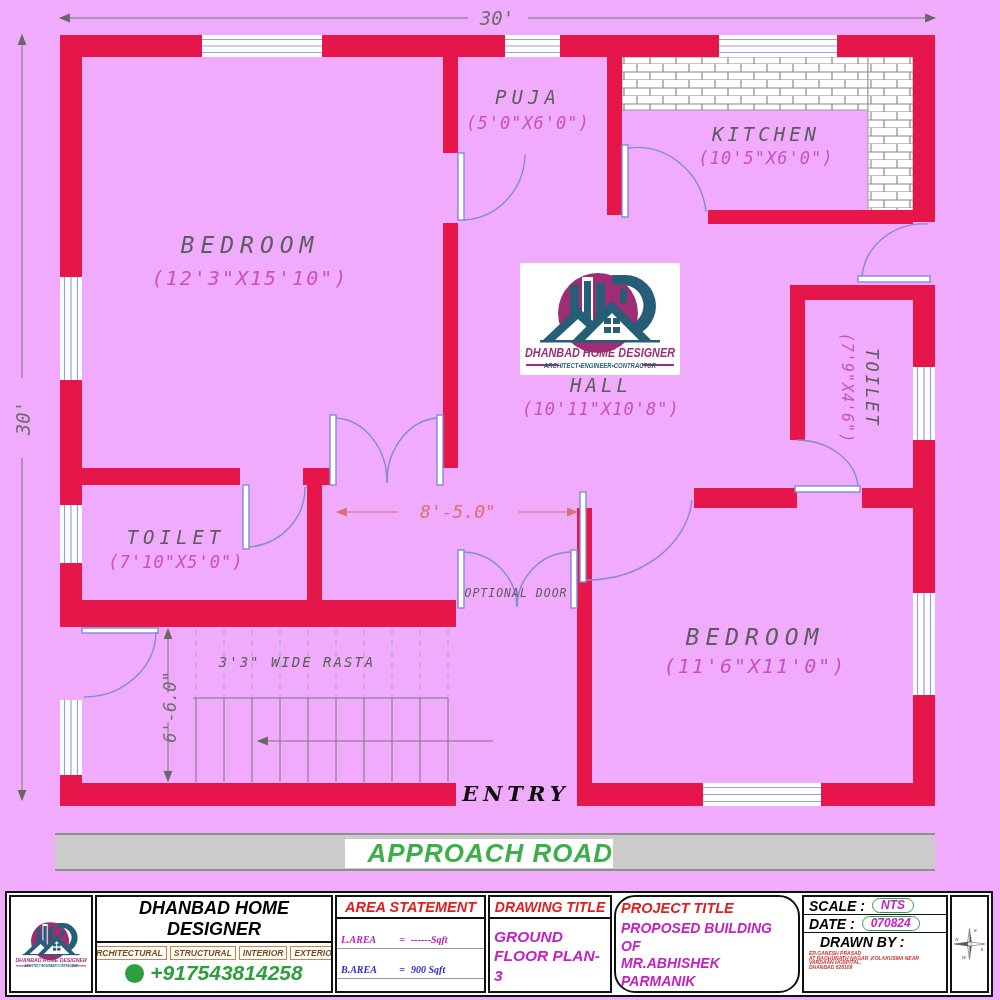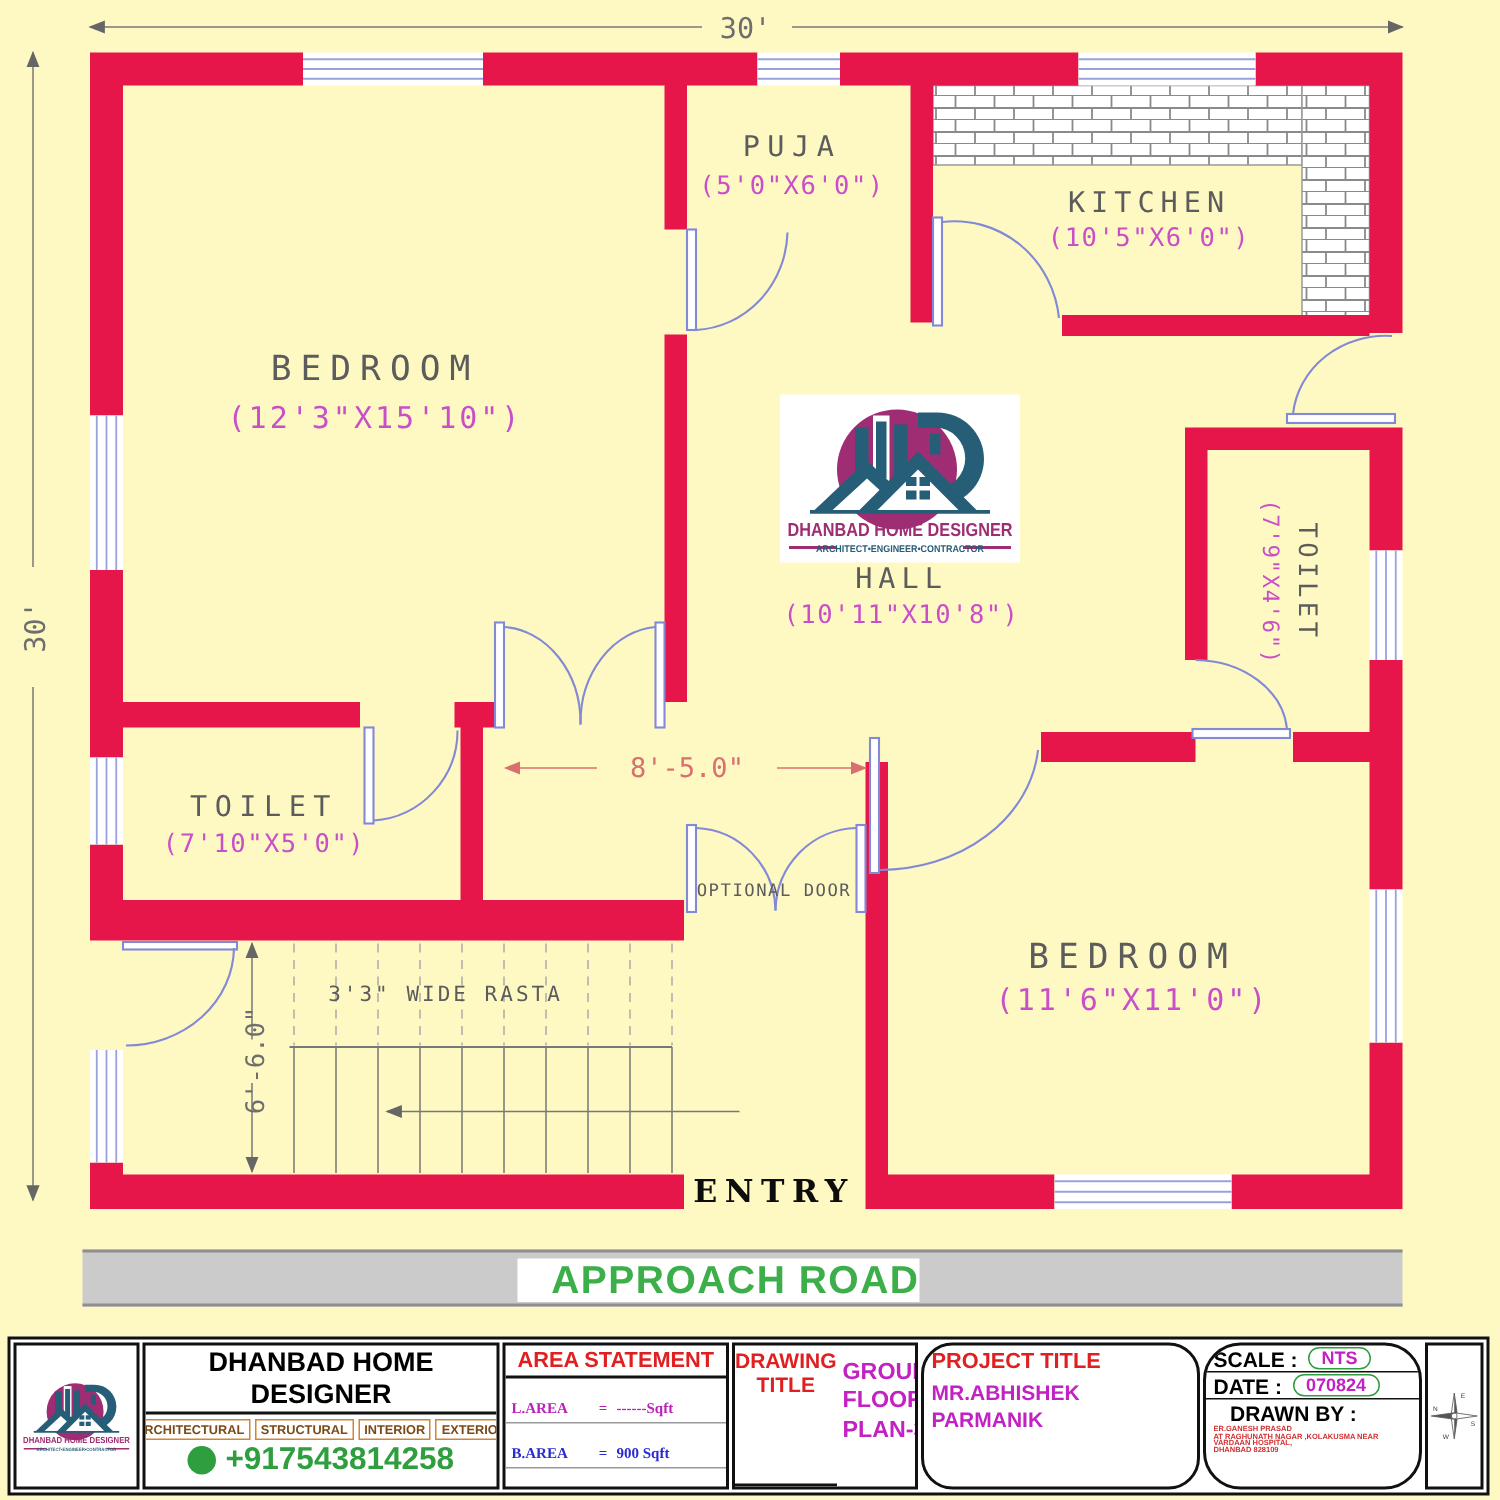--- a/index.html
+++ b/index.html
@@ -1,17 +1,17 @@
 <!DOCTYPE html>
 <html><head>
 <meta charset="utf-8">
 <style>
   html,body{margin:0;padding:0;background:#fff;}
-  .stage{position:relative;width:1000px;height:1000px;background:#fef9c3;overflow:hidden;
-         font-family:"Liberation Sans",sans-serif;}
+  .stage{position:relative;width:1000px;height:1000px;background:#f0abfc;overflow:hidden;
+         font-family:"Liberation Sans",sans-serif;font-style:italic;}
   svg text{user-select:none;}
   .cad{font-family:"DejaVu Sans Mono",monospace;}
   .tmid{text-anchor:middle;}
   .rname{fill:#5c5c5c;}
   .rsize{fill:#c94fc9;}
   .dimtxt{fill:#6e6e6e;}
   .road{position:absolute;left:55px;top:833px;width:880px;height:38px;background:#cbcbcb;
         border-top:2px solid #8f8f8f;border-bottom:2px solid #8f8f8f;box-sizing:border-box;}
   .road-box{position:absolute;left:290px;top:4px;width:268px;height:29px;background:#fff;
             display:flex;align-items:center;justify-content:flex-end;}
@@ -31,27 +31,27 @@
   .wa{width:19px;height:19px;border-radius:50%;background:#2f9e3f;display:inline-flex;
       align-items:center;justify-content:center;flex:0 0 auto;}
   .cell-area{width:151px;display:flex;flex-direction:column;}
   .a-head{color:#e02020;font-weight:bold;font-size:14.5px;text-align:center;border-bottom:2px solid #111;padding:2px 0;}
   .a-row{display:flex;align-items:center;font-family:"Liberation Serif",serif;font-weight:bold;
          font-size:10px;padding:3px 4px;border-bottom:1px solid #999;margin-top:12px;}
   .a-row:last-child{border-bottom:none;}
   .a-row .al{width:52px;}
   .a-row .eq{width:18px;text-align:center;}
   .mag{color:#bb22bb;} .blu{color:#2b2bd0;}
-  .cell-drawing{width:124px;display:flex;flex-direction:row;}
+  .cell-drawing{width:124px;display:flex;flex-direction:column;}
   .d-head{color:#e02020;font-weight:bold;font-size:14px;text-align:center;border-bottom:2px solid #111;padding:2px 0;}
   .d-body{color:#c322c3;font-weight:bold;font-size:15.5px;padding:8px 4px;line-height:1.25;}
   .cell-project{width:186px;border-radius:21px;}
   .p-head{color:#e02020;font-weight:bold;font-size:14.5px;padding:3px 5px 4px 5px;}
   .p-line{color:#c322c3;font-weight:bold;font-size:14px;padding:0 5px;line-height:1.25;}
-  .cell-meta{width:146px;display:flex;flex-direction:column;border-radius:25px;}
+  .cell-meta{width:146px;display:flex;flex-direction:column;}
   .m-row{display:flex;align-items:center;gap:7px;padding:0 5px;border-bottom:1.5px solid #111;
          font-weight:bold;font-size:14px;height:17px;flex:0 0 auto;color:#000;}
   .pill{border:1.5px solid #2f9e3f;border-radius:10px;color:#c322c3;font-size:12px;
         padding:0 8px;line-height:13px;font-weight:bold;}
   .m-drawn{font-weight:bold;font-size:14px;padding:1px 16px;color:#000;}
   .m-red{color:#d03030;font-size:5px;line-height:4.6px;padding:0 5px;font-weight:bold;}
   .cell-compass{flex:1;display:flex;align-items:center;justify-content:center;}
   .tb-notes{height:24px;border:2px solid #111;display:flex;align-items:center;padding:0 6px;
             box-sizing:border-box;font-family:"Liberation Serif",serif;font-weight:bold;font-size:14px;}
   .nl{color:#cc1111;white-space:nowrap;}
@@ -295,20 +295,21 @@
         </div>
       </div>
 
       <div class="cell cell-drawing">
         <div class="d-head">DRAWING TITLE</div>
         <div class="d-body">GROUND FLOOR PLAN-3</div>
       </div>
 
       <div class="cell cell-project">
         <div class="p-head">PROJECT TITLE</div>
+        <div class="p-line">PROPOSED BUILDING OF</div>
         <div class="p-line">MR.ABHISHEK PARMANIK</div>
 
       </div>
 
       <div class="cell cell-meta">
         <div class="m-row">
           <span>SCALE :</span>
           <span class="pill">NTS</span>
         </div>
         <div class="m-row">

